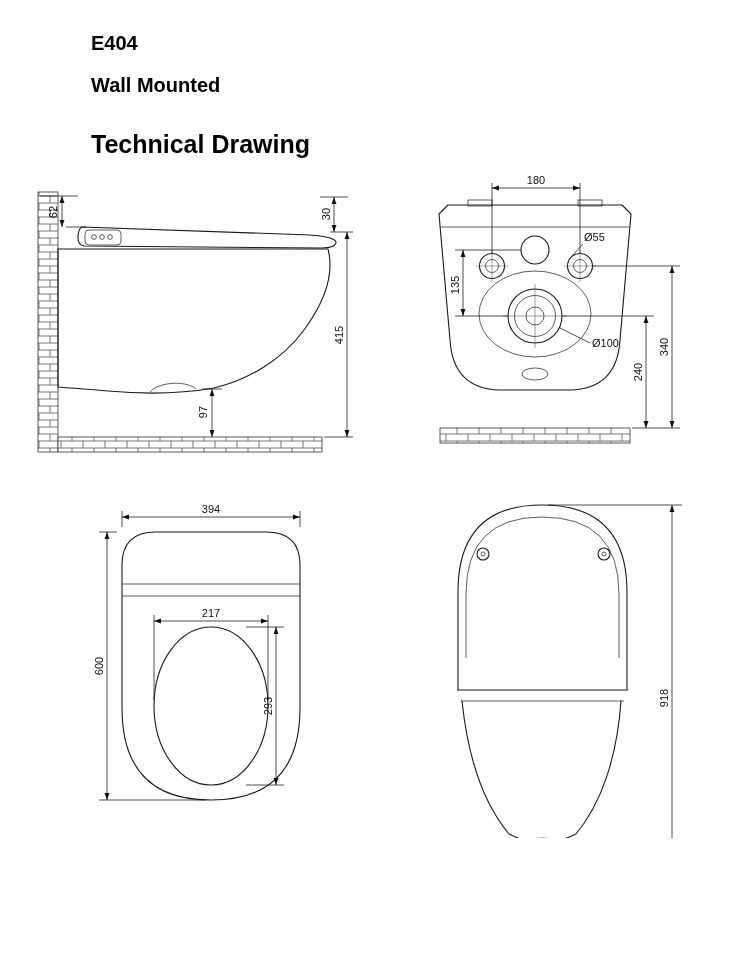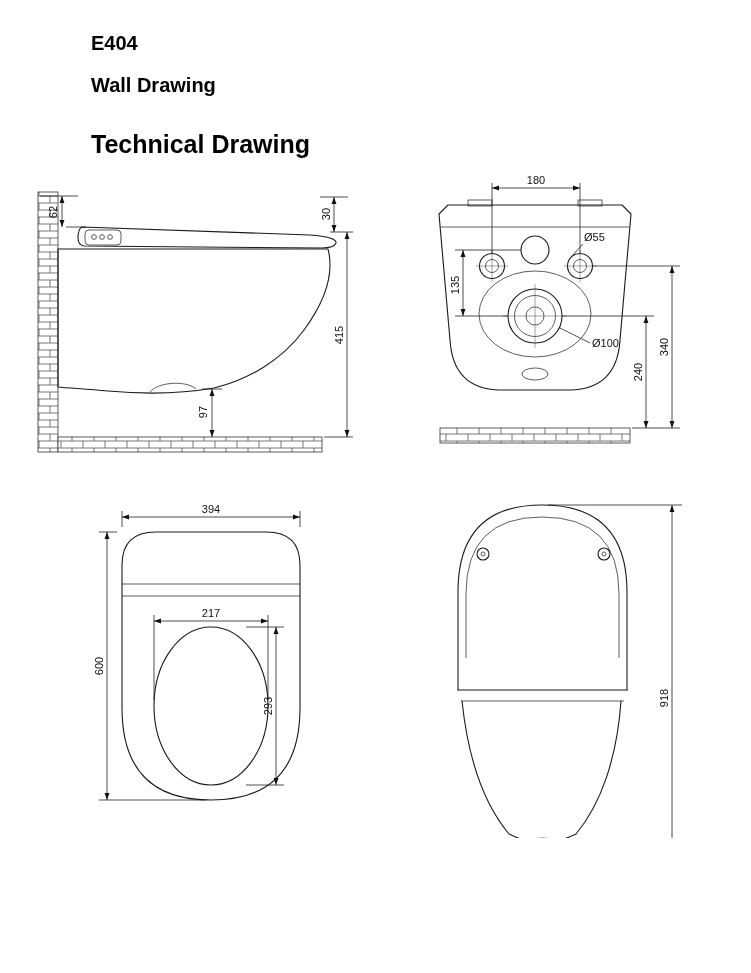--- a/index.html
+++ b/index.html
@@ -16,21 +16,21 @@
   .cl{fill:none;stroke:#444;stroke-width:0.5;}
   .dimtext{font-family:"Liberation Sans", sans-serif;font-size:11px;fill:#111;}
   .hatchrect{stroke:#333;stroke-width:0.8;}
 </style>
 </head>
 <body>
 
 <div class="page">
 
   <div class="hdr hdr-model">E404</div>
-  <div class="hdr hdr-sub">Wall Drawing</div>
+  <div class="hdr hdr-sub">Wall Mounted</div>
   <div class="hdr hdr-title">Technical Drawing</div>
 
   <svg width="751" height="973" viewBox="0 0 751 973">
     <defs>
       <pattern id="brickPat" width="22" height="14" patternUnits="userSpaceOnUse">
         <rect width="22" height="14" fill="#ffffff"></rect>
         <path d="M0,0 H22 M0,7 H22 M0,14 H22 M6,0 V7 M17,7 V14" stroke="#555" stroke-width="0.8" fill="none"></path>
       </pattern>
       <marker id="arrow" viewBox="0 0 10 10" refX="10" refY="5" markerWidth="9" markerHeight="9" orient="auto-start-reverse">
         <path d="M0,1.5 L10,5 L0,8.5 Z" fill="#111"></path>

